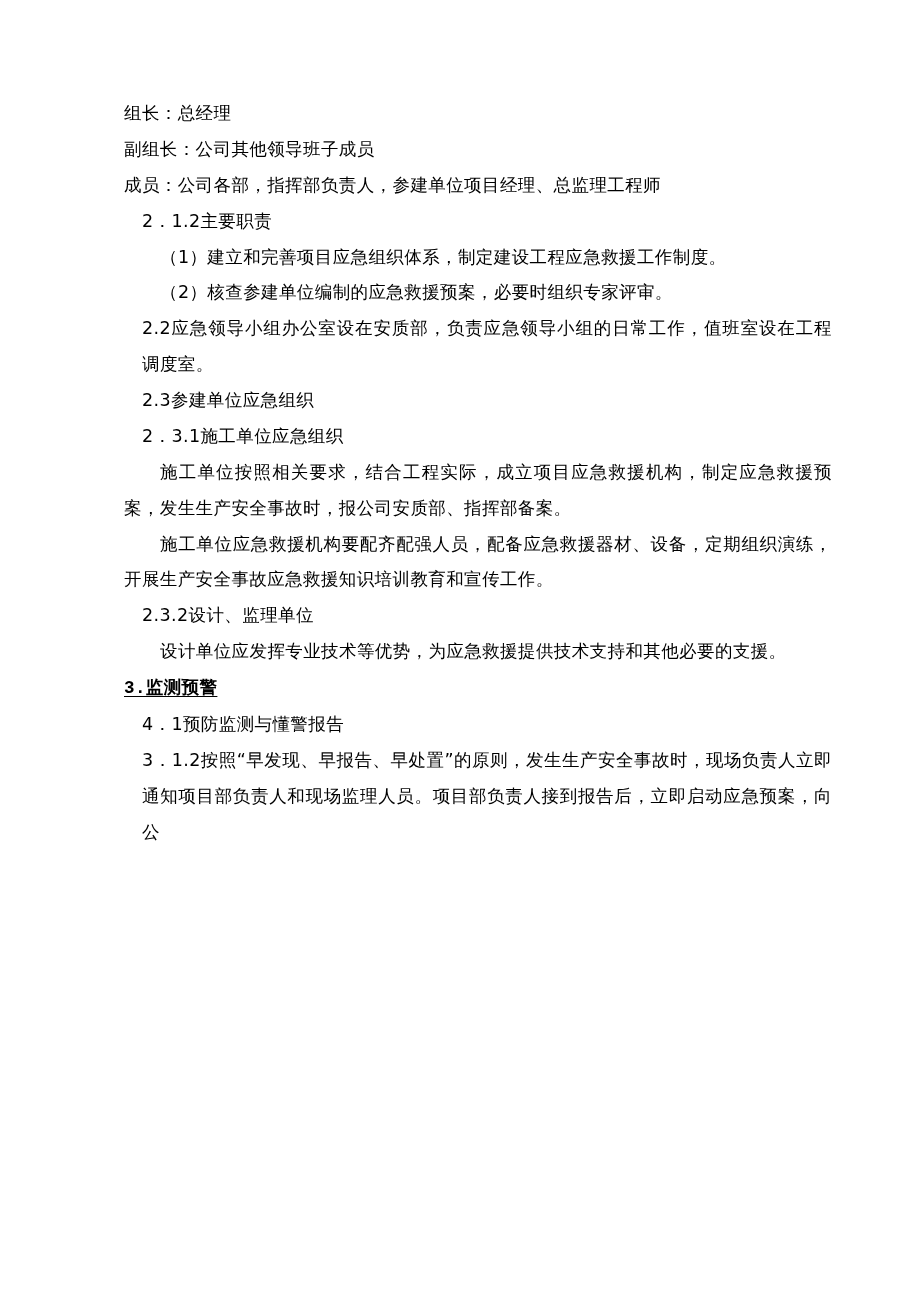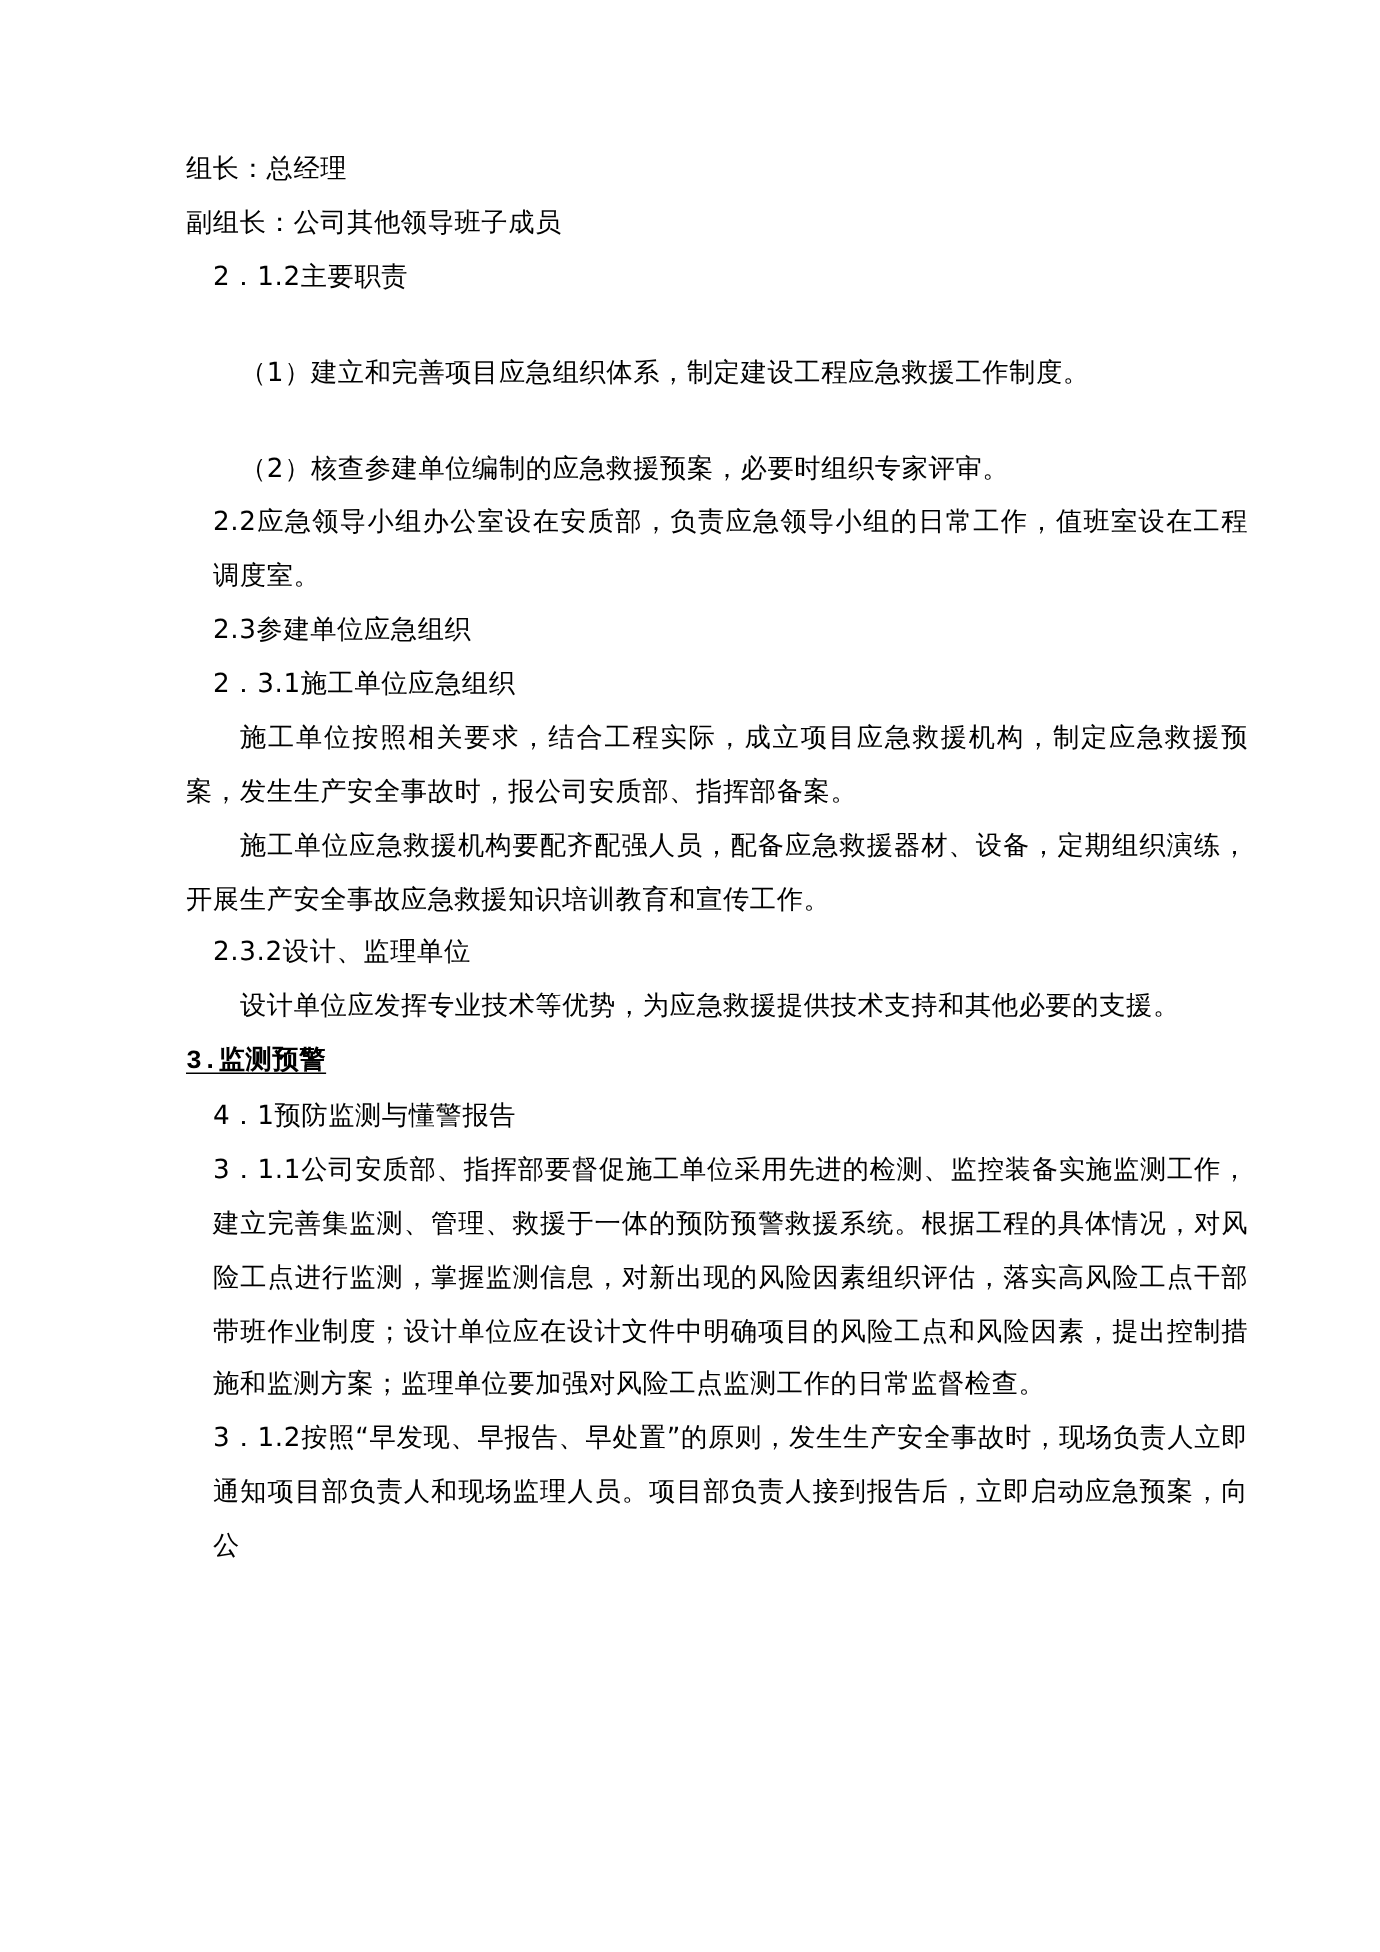--- a/index.html
+++ b/index.html
@@ -28,47 +28,47 @@
   }
   p {
     margin: 0;
     padding: 0;
     text-align: justify;
     text-justify: inter-ideograph;
   }
   
   .ind-1 { text-indent: 0; padding-left: 16px; }      
   .ind-2 { text-indent: 0; padding-left: 34px; }
-  .ind-3 { text-indent: 0; padding-left: 52px; margin-top: 28px; }
+  .ind-3 { text-indent: 0; padding-left: 52px; }
   .flow { text-indent: 36px; padding-left: 16px; }
   .heading {
     font-weight: bold;
     padding-left: 16px;
   }
   .heading .underline {
     text-decoration: underline;
     text-underline-offset: 3px;
     font-family: Liberation Mono, monospace;
   }
 </style>
 </head>
 <body>
 
 <div class="page">
   <div class="doc-body">
     <p class="ind-1">组长：总经理</p>
     <p class="ind-1">副组长：公司其他领导班子成员</p>
+    <p class="ind-1">成员：公司各部，指挥部负责人，参建单位项目经理、总监理工程师</p>
     <p class="ind-2">2．1.2主要职责</p>
     <p class="ind-3">（1）建立和完善项目应急组织体系，制定建设工程应急救援工作制度。</p>
     <p class="ind-3">（2）核查参建单位编制的应急救援预案，必要时组织专家评审。</p>
     <p class="ind-2">2.2应急领导小组办公室设在安质部，负责应急领导小组的日常工作，值班室设在工程调度室。</p>
     <p class="ind-2">2.3参建单位应急组织</p>
     <p class="ind-2">2．3.1施工单位应急组织</p>
     <p class="flow">施工单位按照相关要求，结合工程实际，成立项目应急救援机构，制定应急救援预案，发生生产安全事故时，报公司安质部、指挥部备案。</p>
     <p class="flow">施工单位应急救援机构要配齐配强人员，配备应急救援器材、设备，定期组织演练，开展生产安全事故应急救援知识培训教育和宣传工作。</p>
     <p class="ind-2">2.3.2设计、监理单位</p>
     <p class="flow">设计单位应发挥专业技术等优势，为应急救援提供技术支持和其他必要的支援。</p>
     <p class="heading"><span class="underline">3.监测预警</span></p>
     <p class="ind-2">4．1预防监测与懂警报告</p>
-    <p class="ind-2">3．1.1公司安质部、指挥部要督促施工单位采用先进的检测、监控装备实施监测工作，建立完善集监测、管理、救援于一体的预防预警救援系统。根据工程的具体情况，对风险工点进行监测，掌握监测信息，对新出现的风险因素组织评估，落实高风险工点干部带班作业制度；设计单位应在设计文件中明确项目的风险工点和风险因素，提出控制措施和监测方案；监理单位要加强对风险工点监测工作的日常监督检查。</p>
     <p class="ind-2">3．1.2按照“早发现、早报告、早处置”的原则，发生生产安全事故时，现场负责人立即通知项目部负责人和现场监理人员。项目部负责人接到报告后，立即启动应急预案，向公</p>
   </div>
 </div>
 
 </body></html>

